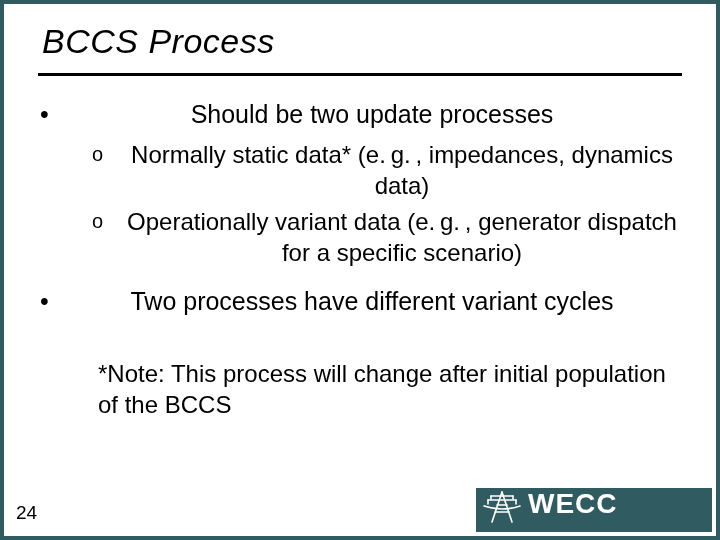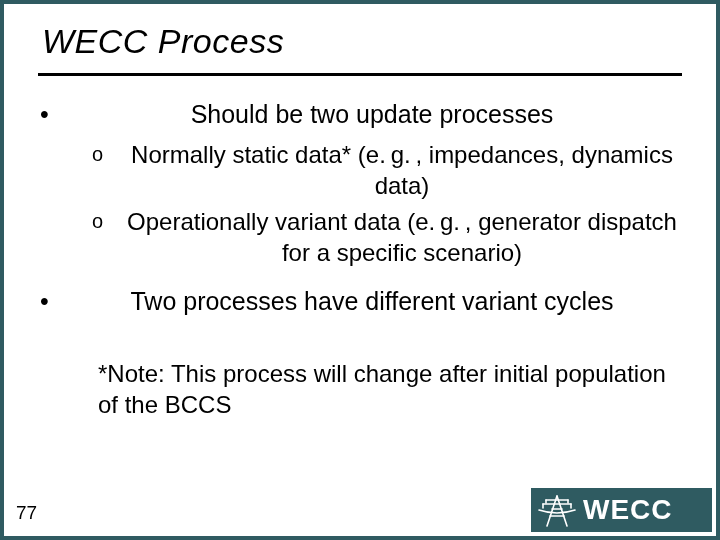--- a/index.html
+++ b/index.html
@@ -87,46 +87,45 @@
     position: absolute;
     left: 12px;
     bottom: 12px;
     font-size: 19px;
     color: #000;
   }
   .logo {
     position: absolute;
     right: 4px;
     bottom: 4px;
-    width: 181px;
+    width: 236px;
     height: 44px;
     background: #2f5b61;
     display: flex;
-    align-items: center;
     box-sizing: border-box;
     padding-left: 6px;
   }
   .logo svg {
     flex: 0 0 auto;
   }
   .logo-text {
     color: #ffffff;
     font-size: 28px;
     font-weight: 700;
     letter-spacing: 1px;
     margin-left: 6px;
     font-family: Arial, Helvetica, sans-serif;
   }
 </style>
 </head>
 <body>
 
 <div class="slide">
 
-  <div class="title">WECC Process</div>
+  <div class="title">BCCS Process</div>
   <hr class="title-rule">
 
   <div class="body">
     <ul class="top">
       <li>
         <span>Should be two update processes</span>
         <ul class="sub">
           <li>
             <span>Normally static data* (e. g. , impedances, dynamics data)</span>
           </li>
@@ -137,21 +136,21 @@
       </li>
       <li>
         <span>Two processes have different variant cycles</span>
       </li>
     </ul>
 
     <div class="note">*Note: This process will change after initial population of the BCCS</div>
   </div>
 
   <div class="footer">
-    <div class="page-num">77</div>
+    <div class="page-num">24</div>
     <div class="logo">
       <svg width="40" height="36" viewBox="0 0 40 36">
         <g stroke="#ffffff" stroke-width="1.6" fill="none" stroke-linecap="round">
           <line x1="20" y1="4" x2="10" y2="34"></line>
           <line x1="20" y1="4" x2="30" y2="34"></line>
           <line x1="13" y1="24" x2="27" y2="24"></line>
           <line x1="15" y1="17" x2="25" y2="17"></line>
           <line x1="6" y1="12" x2="34" y2="12"></line>
           <line x1="9" y1="8" x2="31" y2="8"></line>
           <line x1="6" y1="12" x2="6" y2="16"></line>

